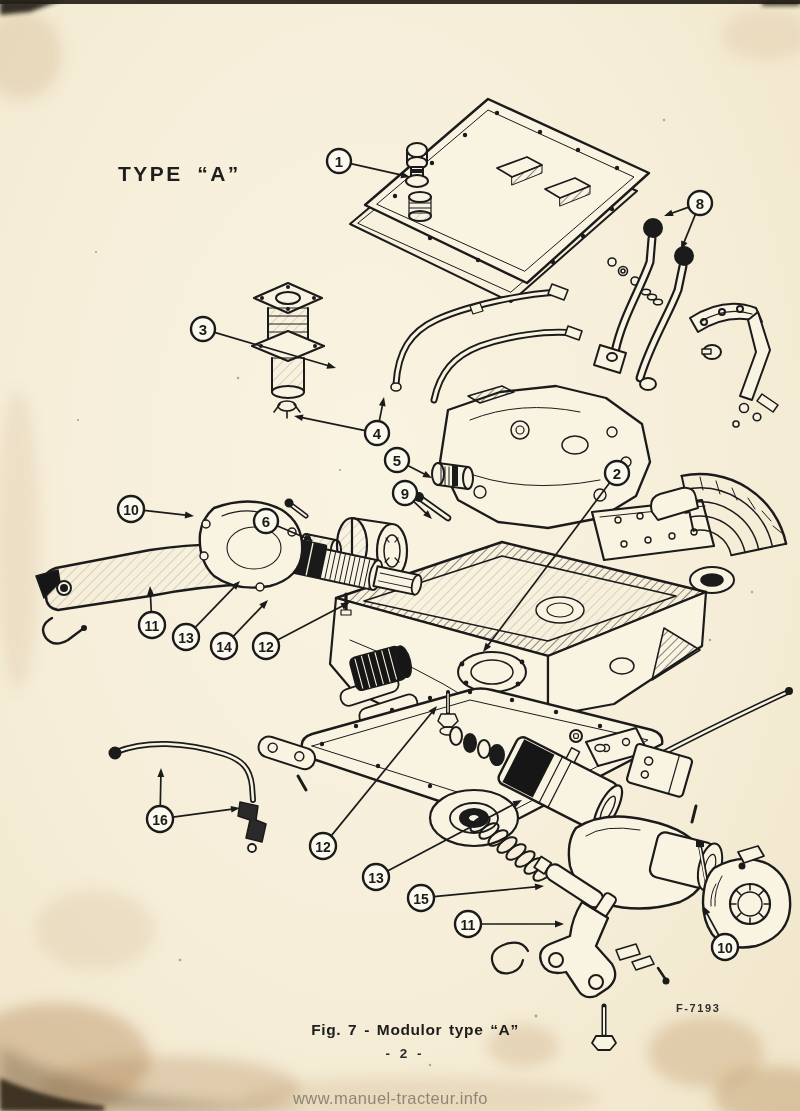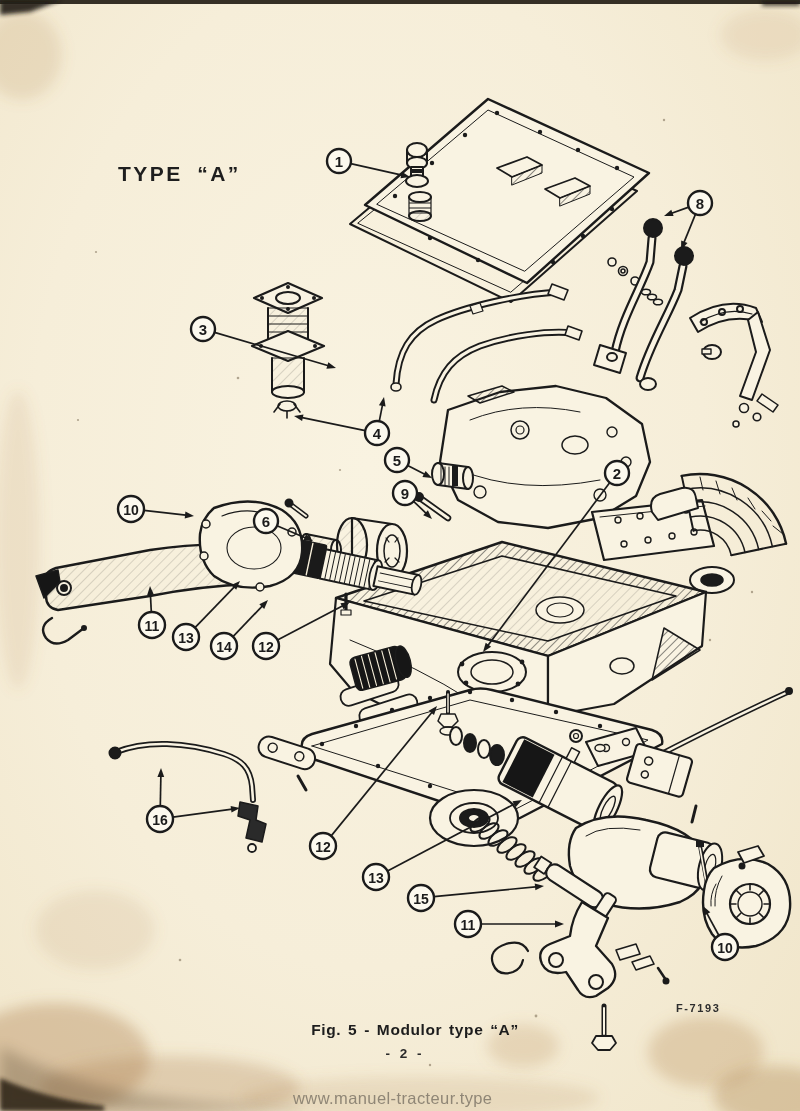--- a/index.html
+++ b/index.html
@@ -573,18 +573,18 @@
         <g>
           <line x1="718.9" y1="935.5" x2="705.8" y2="911.3" stroke="#1b1b1b" stroke-width="1.7"></line>
           <polygon points="703,906 710.3,912.3 704.3,915.5" fill="#1b1b1b"></polygon>
           <circle cx="725" cy="947" r="13" fill="#fcf9ee" stroke="#1b1b1b" stroke-width="2.4"></circle>
           <text x="725" y="947.5" text-anchor="middle" dominant-baseline="central" font-family="&quot;Liberation Sans&quot;, sans-serif" font-size="14" font-weight="700" fill="#1b1b1b">10</text>
         </g>
       </g>
   </svg>
 
   <div class="abs title">TYPE “A”</div>
-  <div class="abs caption">Fig. 5 - Modulor type “A”</div>
+  <div class="abs caption">Fig. 7 - Modulor type “A”</div>
   <div class="abs pagenum">- 2 -</div>
   <div class="abs fignum">F-7193</div>
-  <div class="abs watermark">www.manuel-tracteur.type</div>
+  <div class="abs watermark">www.manuel-tracteur.info</div>
 
 </div>
 
 </body></html>

